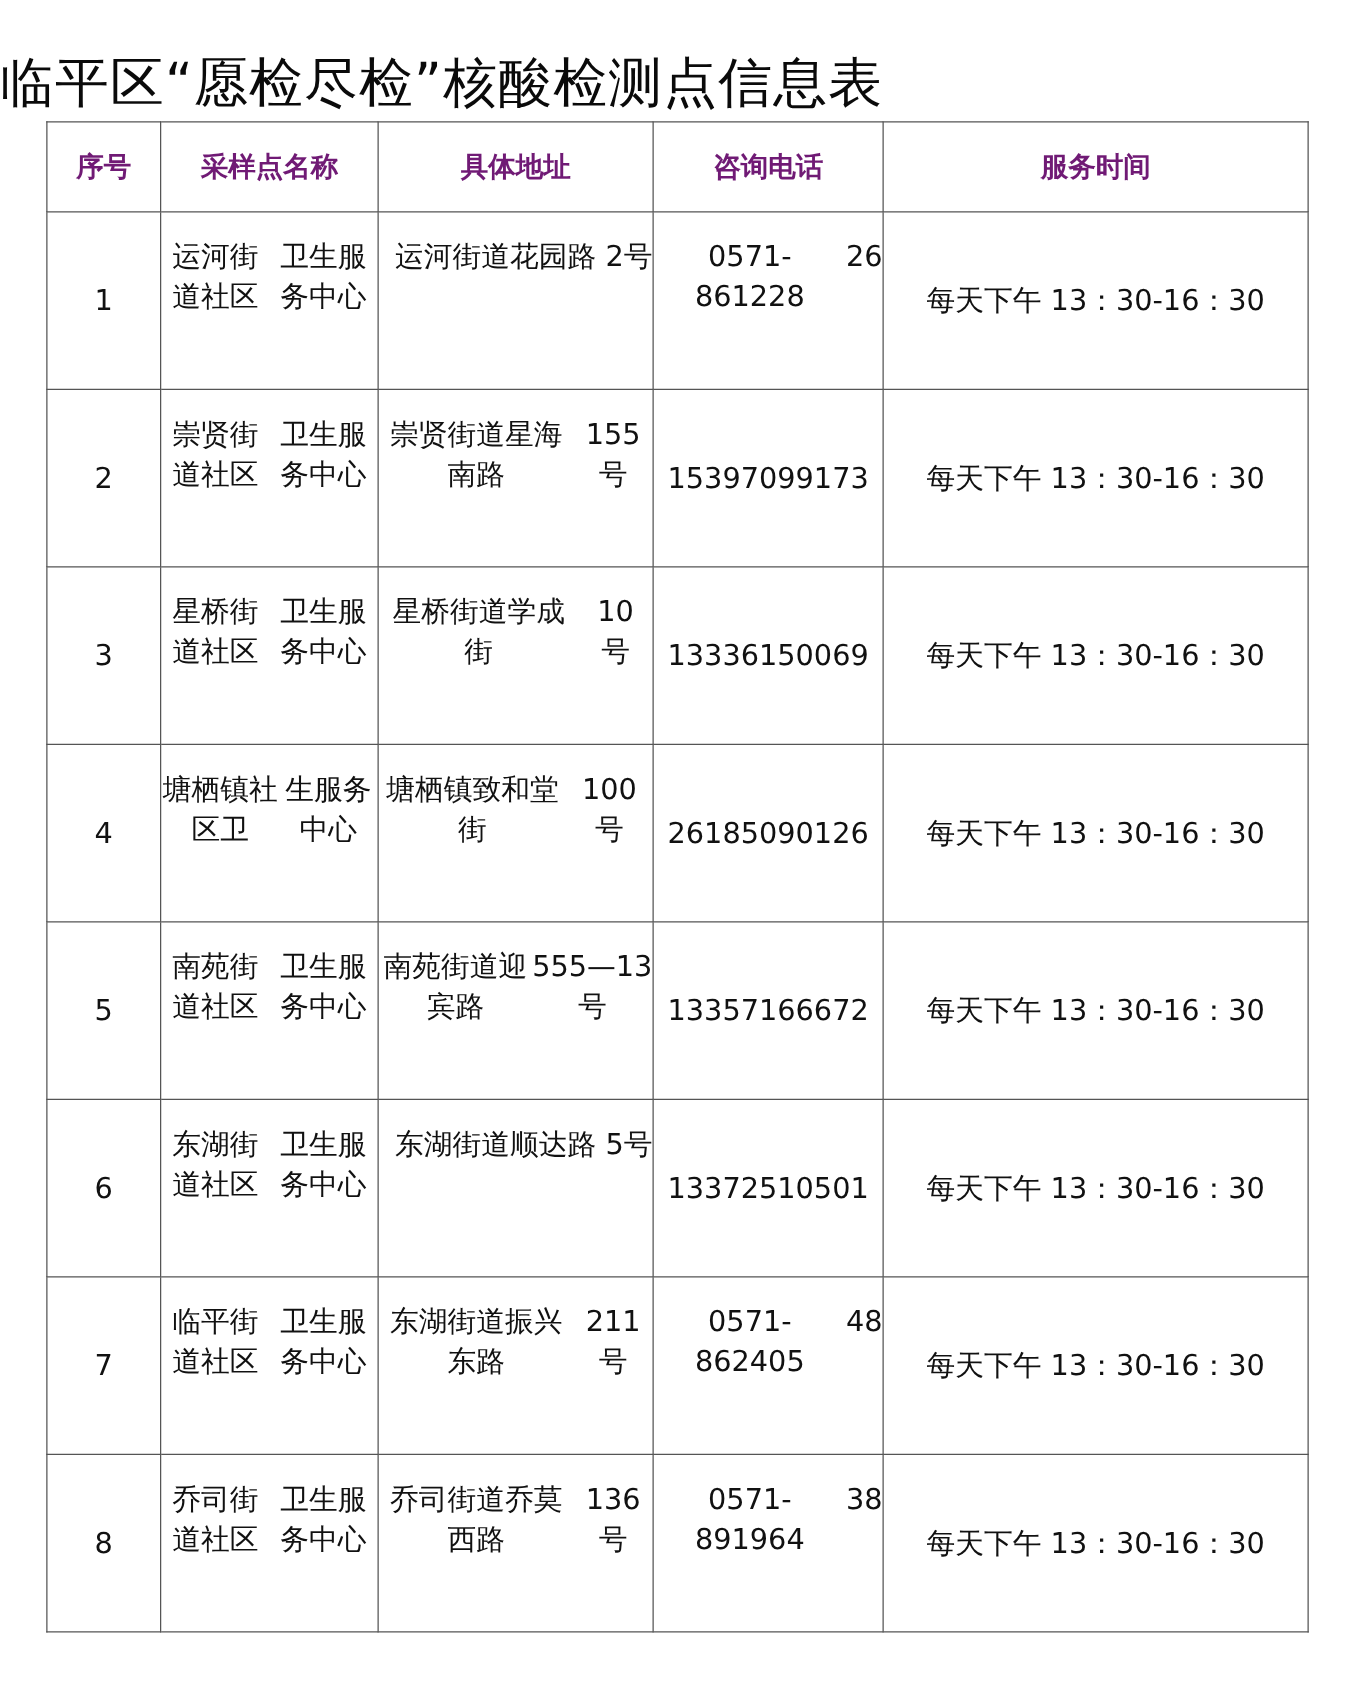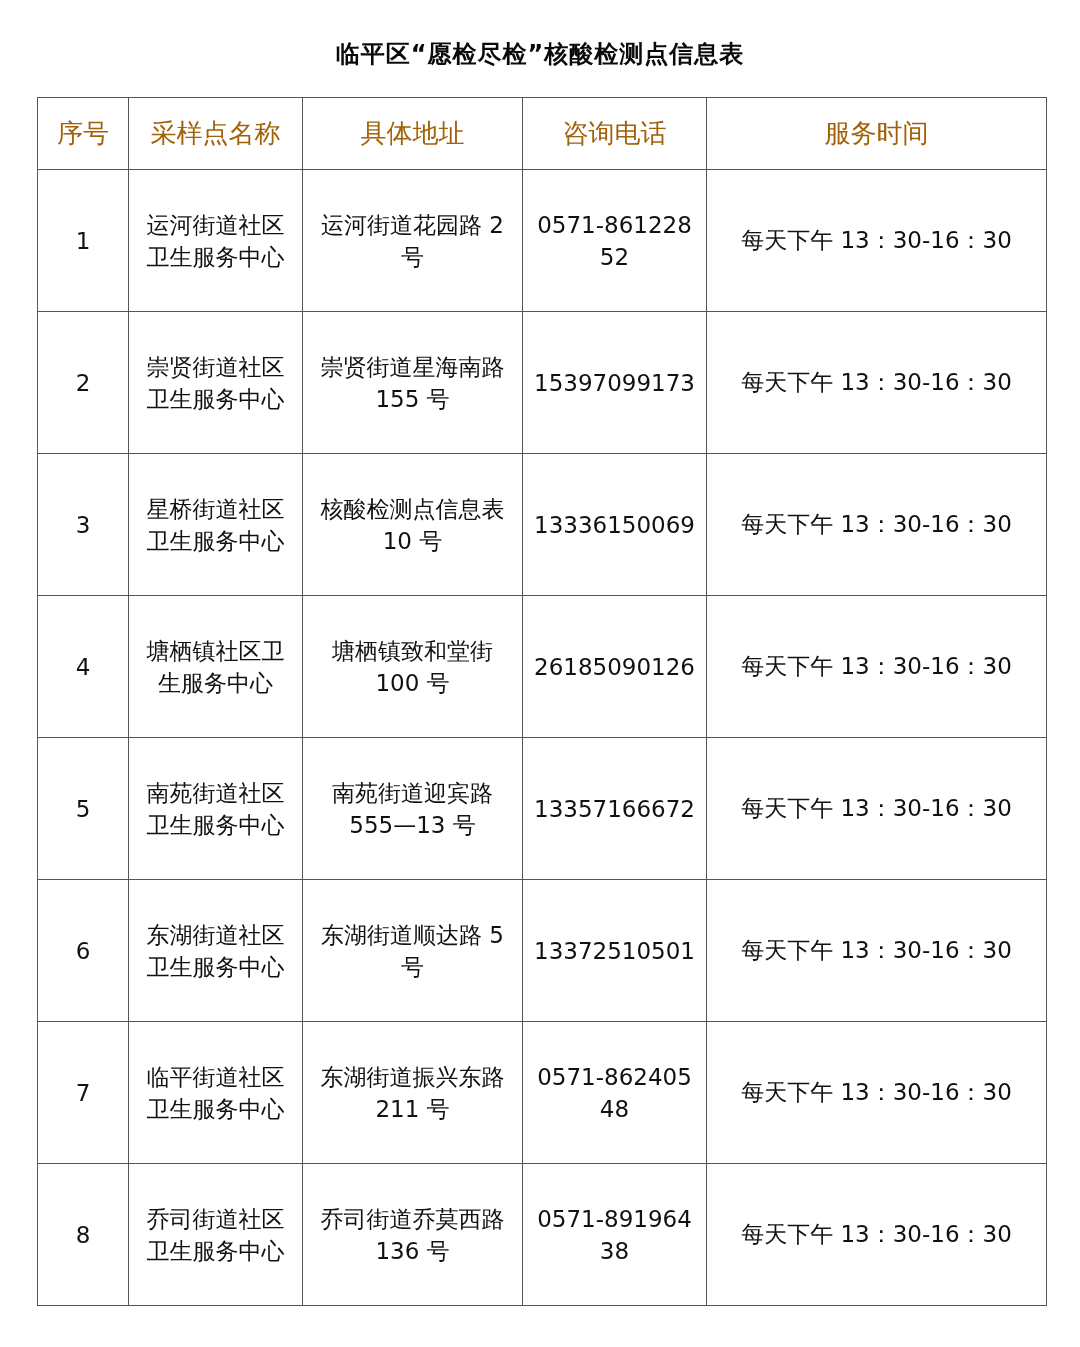--- a/index.html
+++ b/index.html
@@ -1,22 +1,22 @@
 <!DOCTYPE html>
 <html><head>
   <meta charset="utf-8">
   <style>
     html, body { margin: 0; padding: 0; background: #ffffff; }
     body { width: 1080px; height: 1347px; position: relative; font-family: "DejaVu Sans", "Liberation Sans", sans-serif; color: #111; overflow: hidden; }
-    .title { position: absolute; left: 0; right: 0; top: 38px; text-align: center; font-size: 24px; font-weight: bold; letter-spacing: 1px; color: #0a0a0a; }
+    .title { position: absolute; left: 0; right: 0; top: 38px; text-align: left; font-size: 43px; font-weight: normal; letter-spacing: 1px; color: #0a0a0a; }
     table.info { position: absolute; left: 37px; top: 97px; width: 1009px; border-collapse: collapse; table-layout: fixed; }
     table.info th, table.info td { border: 1.5px solid #555; text-align: center; vertical-align: middle; padding: 0; }
-    table.info th { height: 71px; font-size: 26px; font-weight: normal; color: #a16207; }
+    table.info th { height: 71px; font-size: 22px; font-weight: bold; color: #701a75; }
     table.info td { height: 141px; font-size: 23px; color: #111; }
-    .two-line { display: flex; flex-direction: column; justify-content: center; height: 100%; padding: 20px 0; box-sizing: border-box; line-height: 32px; }
+    .two-line { display: flex; justify-content: flex-end; height: 100%; padding: 20px 0; box-sizing: border-box; line-height: 32px; }
     .cell-wrap { height: 141px; }
     col.c1 { width: 91px; } col.c2 { width: 174px; } col.c3 { width: 220px; } col.c4 { width: 184px; } col.c5 { width: 340px; }
   </style>
 </head>
 <body>
 
 <div class="title">临平区“愿检尽检”核酸检测点信息表</div>
 
 <table class="info">
   <colgroup>
@@ -51,21 +51,21 @@
             <div class="two-line">
               <span>运河街道花园路 2</span>
               <span>号</span>
             </div>
           </div>
         </td>
         <td>
           <div class="cell-wrap">
             <div class="two-line">
               <span>0571-861228</span>
-              <span>52</span>
+              <span>26</span>
             </div>
           </div>
         </td>
         <td><span>每天下午 13：30-16：30</span></td>
       </tr>
       <tr>
         <td><span>2</span></td>
         <td>
           <div class="cell-wrap">
             <div class="two-line">
@@ -91,21 +91,21 @@
           <div class="cell-wrap">
             <div class="two-line">
               <span>星桥街道社区</span>
               <span>卫生服务中心</span>
             </div>
           </div>
         </td>
         <td>
           <div class="cell-wrap">
             <div class="two-line">
-              <span>核酸检测点信息表</span>
+              <span>星桥街道学成街</span>
               <span>10 号</span>
             </div>
           </div>
         </td>
         <td><span>13336150069</span></td>
         <td><span>每天下午 13：30-16：30</span></td>
       </tr>
       <tr>
         <td><span>4</span></td>
         <td>

